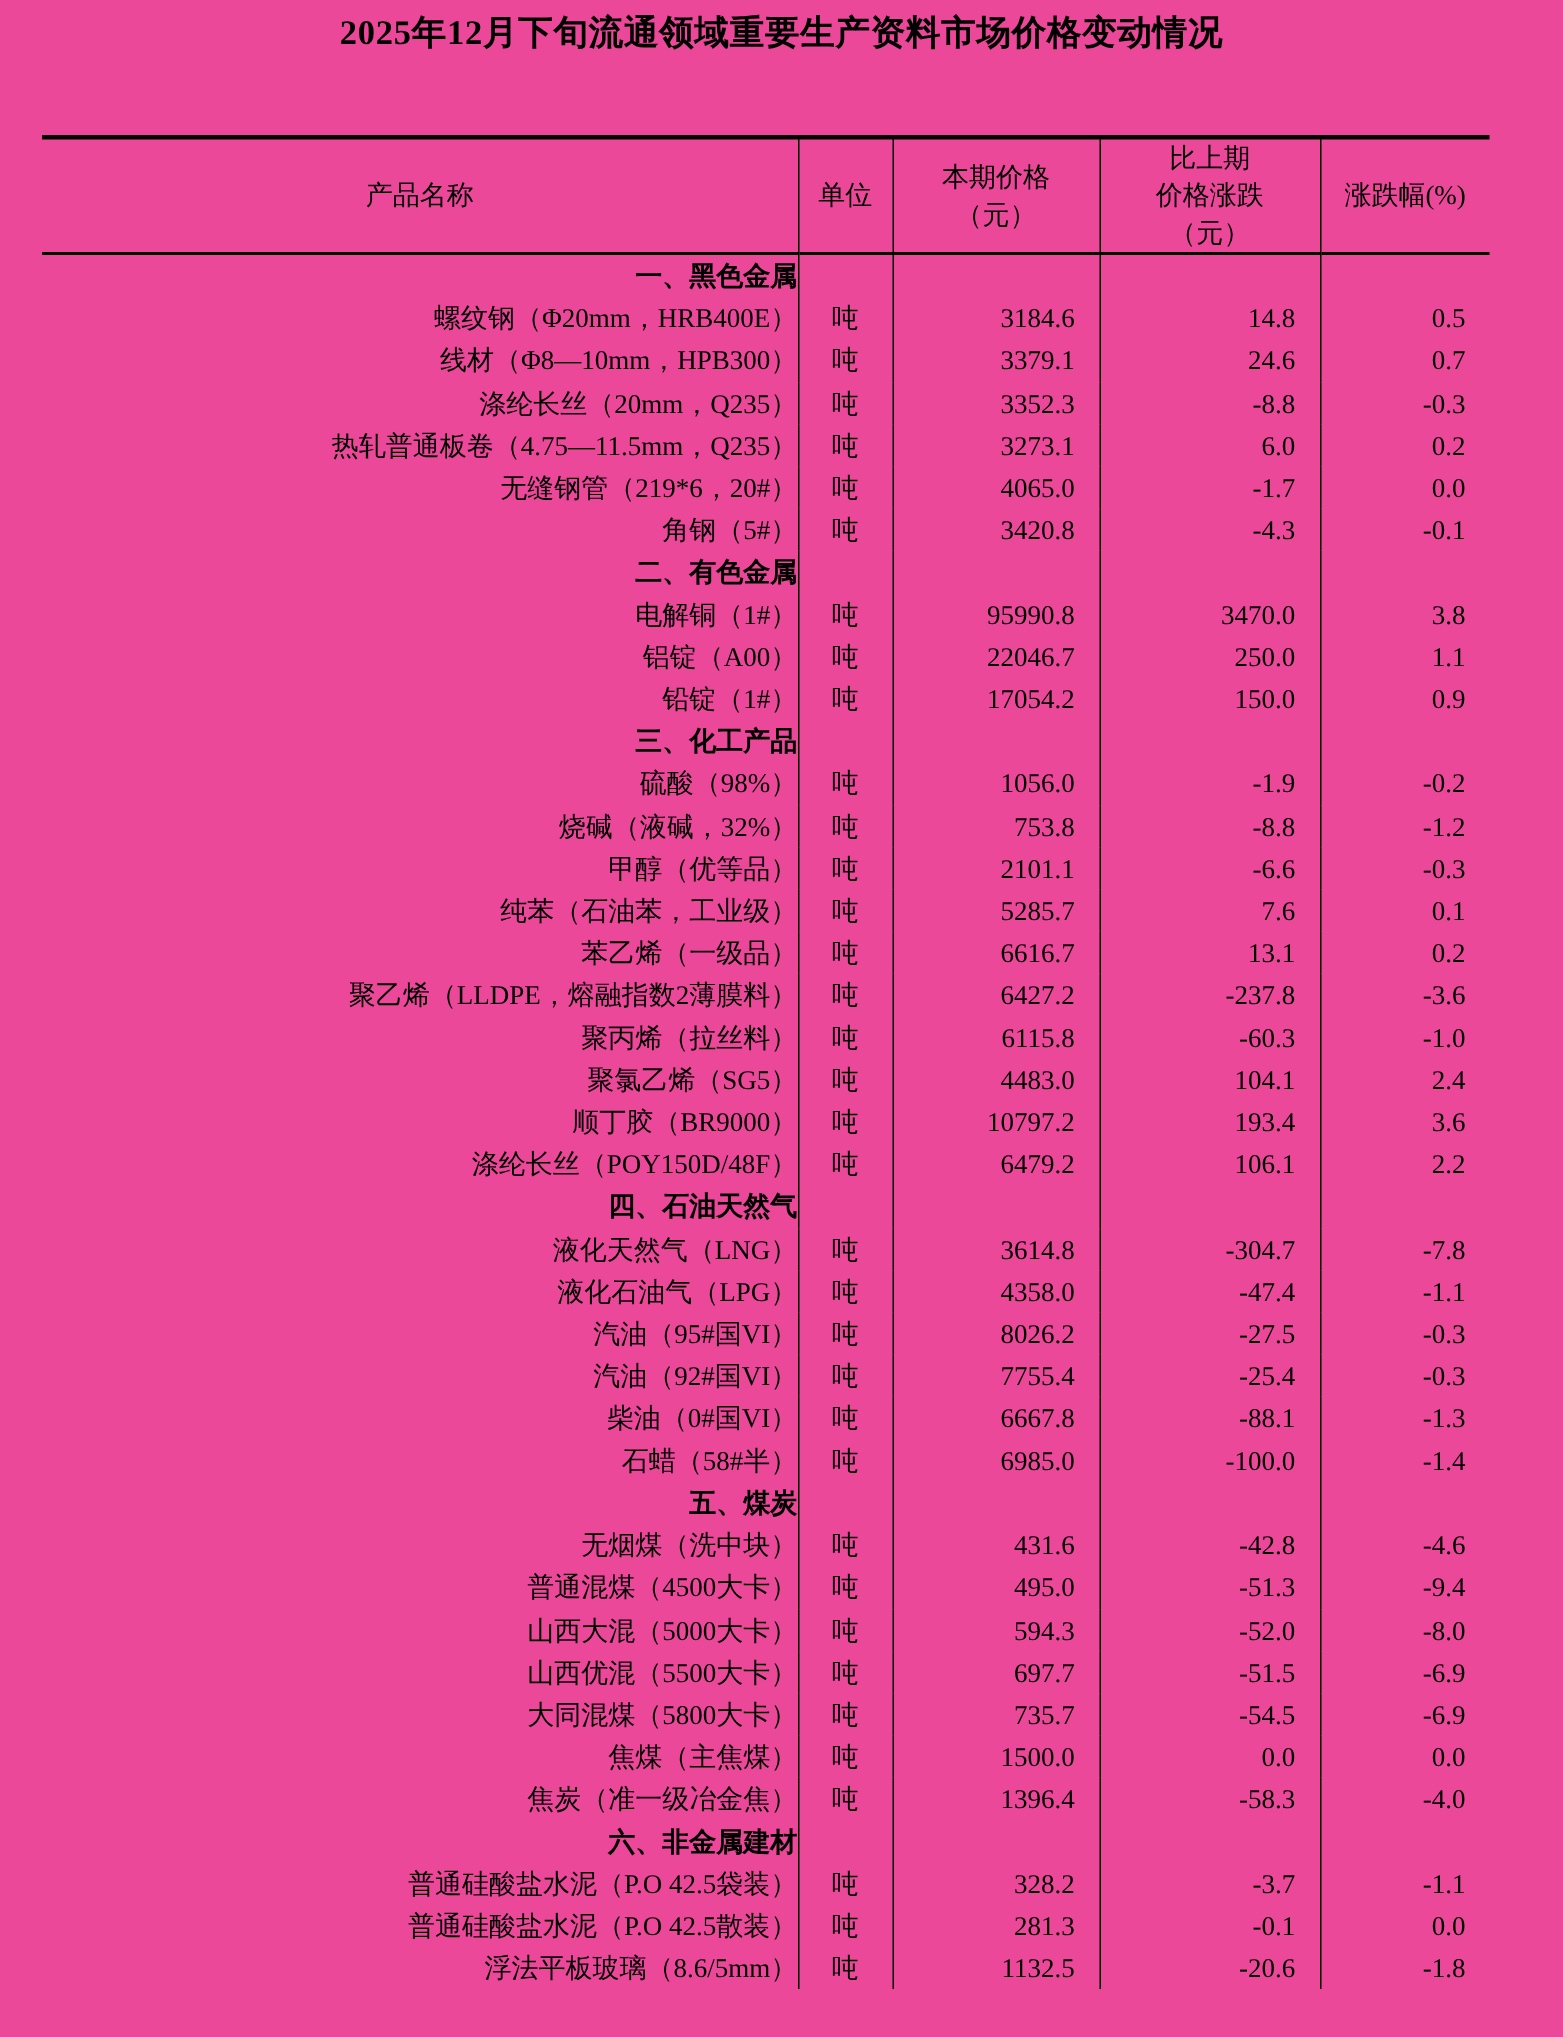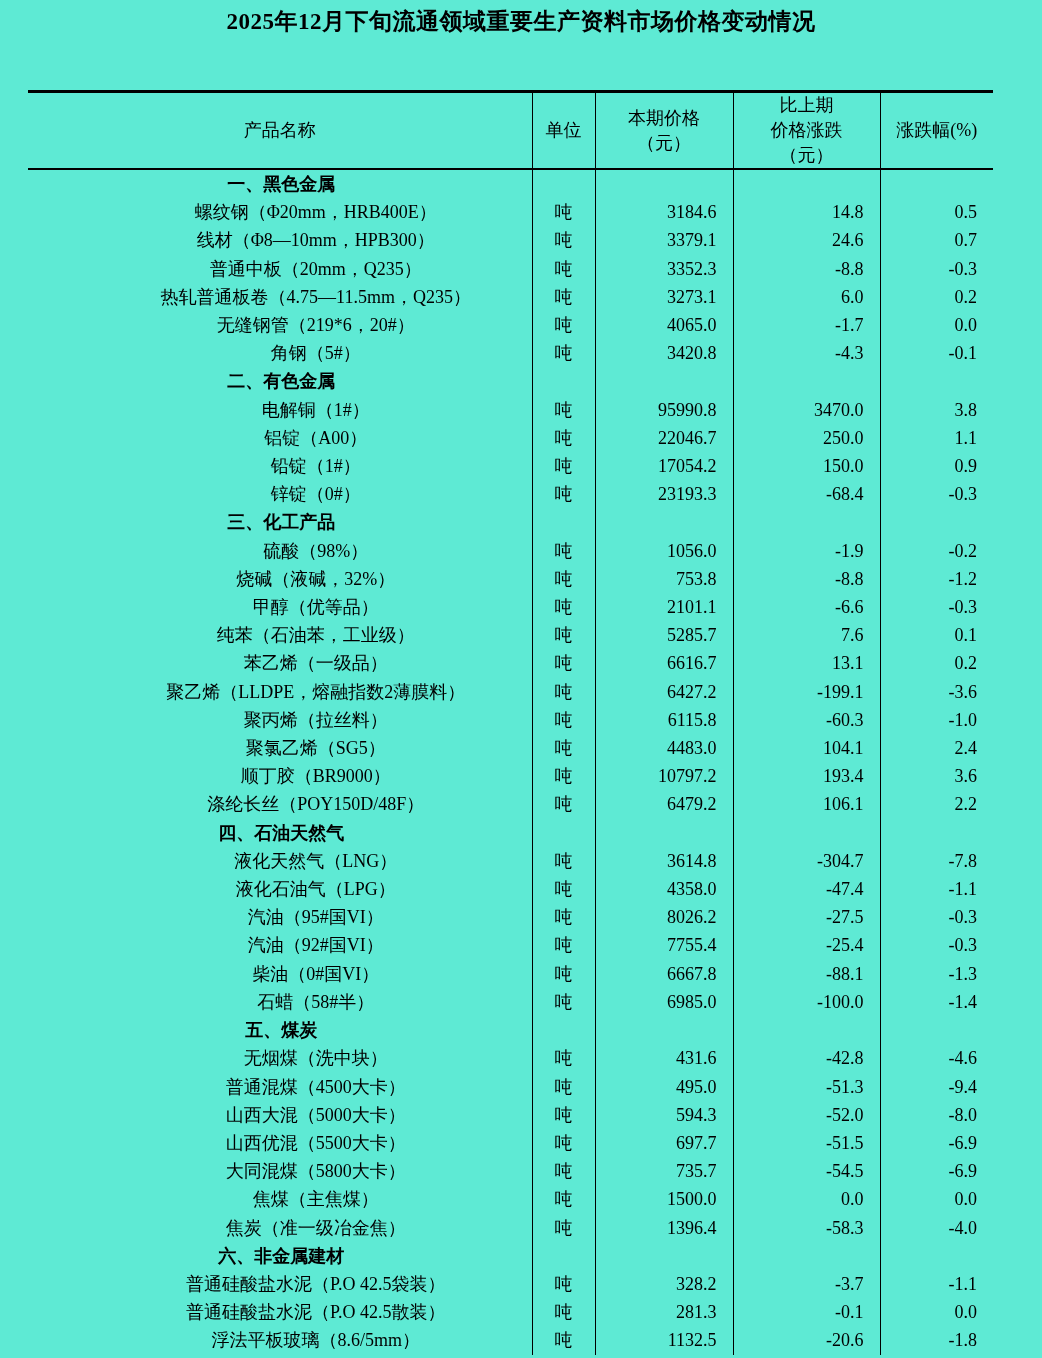--- a/index.html
+++ b/index.html
@@ -2,21 +2,21 @@
 <html><head>
 <meta charset="utf-8">
 <style>
   * { box-sizing: border-box; }
   html, body { margin: 0; padding: 0; background: #ffffff; }
   body {
     width: 1042px; height: 1358px; overflow: hidden;
     font-family: "Liberation Serif", "DejaVu Serif", serif;
     color: #000;
   }
-  .page { position: relative; width: 1042px; height: 1358px; background: #5eead4; }
+  .page { position: relative; width: 1042px; height: 1358px; background: #ec4899; }
   .page-title {
     position: absolute; top: 6px; left: 0; width: 100%;
     margin: 0; text-align: center;
     font-size: 23px; font-weight: bold; letter-spacing: 0.5px;
   }
   table.price-table {
     position: absolute; left: 28px; top: 90px; width: 965px;
     border-collapse: collapse; table-layout: fixed;
     border-top: 3px solid #000;
   }
@@ -25,21 +25,21 @@
     vertical-align: middle; height: 77px; line-height: 25px;
     padding: 0; white-space: pre-line;
     border-bottom: 2.5px solid #000;
   }
   tbody td {
     font-size: 18px; height: 28.2px; line-height: 28.2px;
     padding: 0; white-space: nowrap; overflow: hidden;
     vertical-align: middle;
   }
   .vb { border-right: 1.5px solid #000; }
-  .c-name { text-align: center; }
+  .c-name { text-align: right; }
   .c-name.sec { font-weight: bold; padding-left: 3px; }
   .c-name.item { padding-left: 72px; }
   .c-unit { text-align: center; }
   .c-num { text-align: right; padding-right: 16px; }
 </style>
 </head>
 <body>
 
 <div class="page">
   <h1 class="page-title">2025年12月下旬流通领域重要生产资料市场价格变动情况</h1>
@@ -80,21 +80,21 @@
           <td class="c-num">0.5</td>
         </tr>
         <tr>
           <td class="c-name item vb">线材（Φ8—10mm，HPB300）</td>
           <td class="c-unit vb">吨</td>
           <td class="c-num vb">3379.1</td>
           <td class="c-num vb">24.6</td>
           <td class="c-num">0.7</td>
         </tr>
         <tr>
-          <td class="c-name item vb">普通中板（20mm，Q235）</td>
+          <td class="c-name item vb">涤纶长丝（20mm，Q235）</td>
           <td class="c-unit vb">吨</td>
           <td class="c-num vb">3352.3</td>
           <td class="c-num vb">-8.8</td>
           <td class="c-num">-0.3</td>
         </tr>
         <tr>
           <td class="c-name item vb">热轧普通板卷（4.75—11.5mm，Q235）</td>
           <td class="c-unit vb">吨</td>
           <td class="c-num vb">3273.1</td>
           <td class="c-num vb">6.0</td>
@@ -136,27 +136,20 @@
           <td class="c-num">1.1</td>
         </tr>
         <tr>
           <td class="c-name item vb">铅锭（1#）</td>
           <td class="c-unit vb">吨</td>
           <td class="c-num vb">17054.2</td>
           <td class="c-num vb">150.0</td>
           <td class="c-num">0.9</td>
         </tr>
         <tr>
-          <td class="c-name item vb">锌锭（0#）</td>
-          <td class="c-unit vb">吨</td>
-          <td class="c-num vb">23193.3</td>
-          <td class="c-num vb">-68.4</td>
-          <td class="c-num">-0.3</td>
-        </tr>
-        <tr>
           <td class="c-name sec vb">三、化工产品</td>
           <td class="c-unit vb"></td>
           <td class="c-num vb"></td>
           <td class="c-num vb"></td>
           <td class="c-num"></td>
         </tr>
         <tr>
           <td class="c-name item vb">硫酸（98%）</td>
           <td class="c-unit vb">吨</td>
           <td class="c-num vb">1056.0</td>
@@ -188,21 +181,21 @@
           <td class="c-name item vb">苯乙烯（一级品）</td>
           <td class="c-unit vb">吨</td>
           <td class="c-num vb">6616.7</td>
           <td class="c-num vb">13.1</td>
           <td class="c-num">0.2</td>
         </tr>
         <tr>
           <td class="c-name item vb">聚乙烯（LLDPE，熔融指数2薄膜料）</td>
           <td class="c-unit vb">吨</td>
           <td class="c-num vb">6427.2</td>
-          <td class="c-num vb">-199.1</td>
+          <td class="c-num vb">-237.8</td>
           <td class="c-num">-3.6</td>
         </tr>
         <tr>
           <td class="c-name item vb">聚丙烯（拉丝料）</td>
           <td class="c-unit vb">吨</td>
           <td class="c-num vb">6115.8</td>
           <td class="c-num vb">-60.3</td>
           <td class="c-num">-1.0</td>
         </tr>
         <tr>

